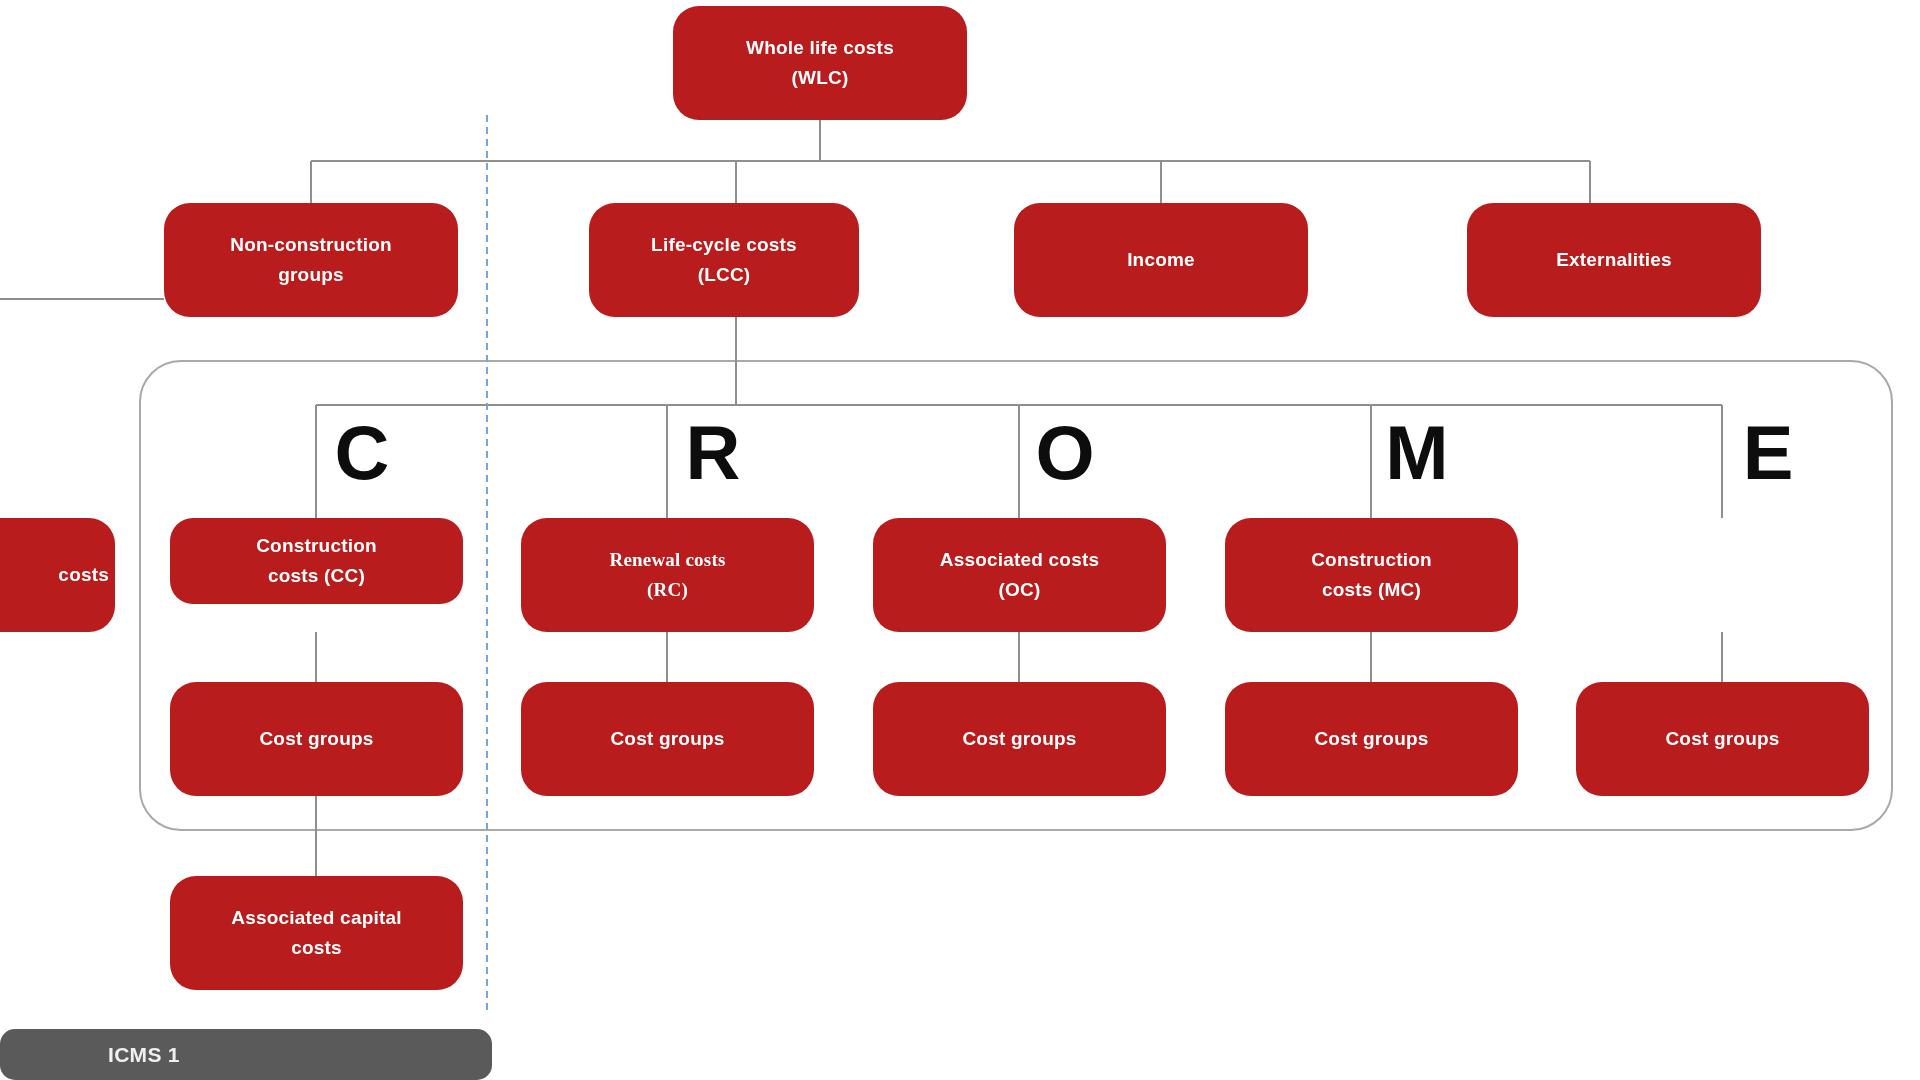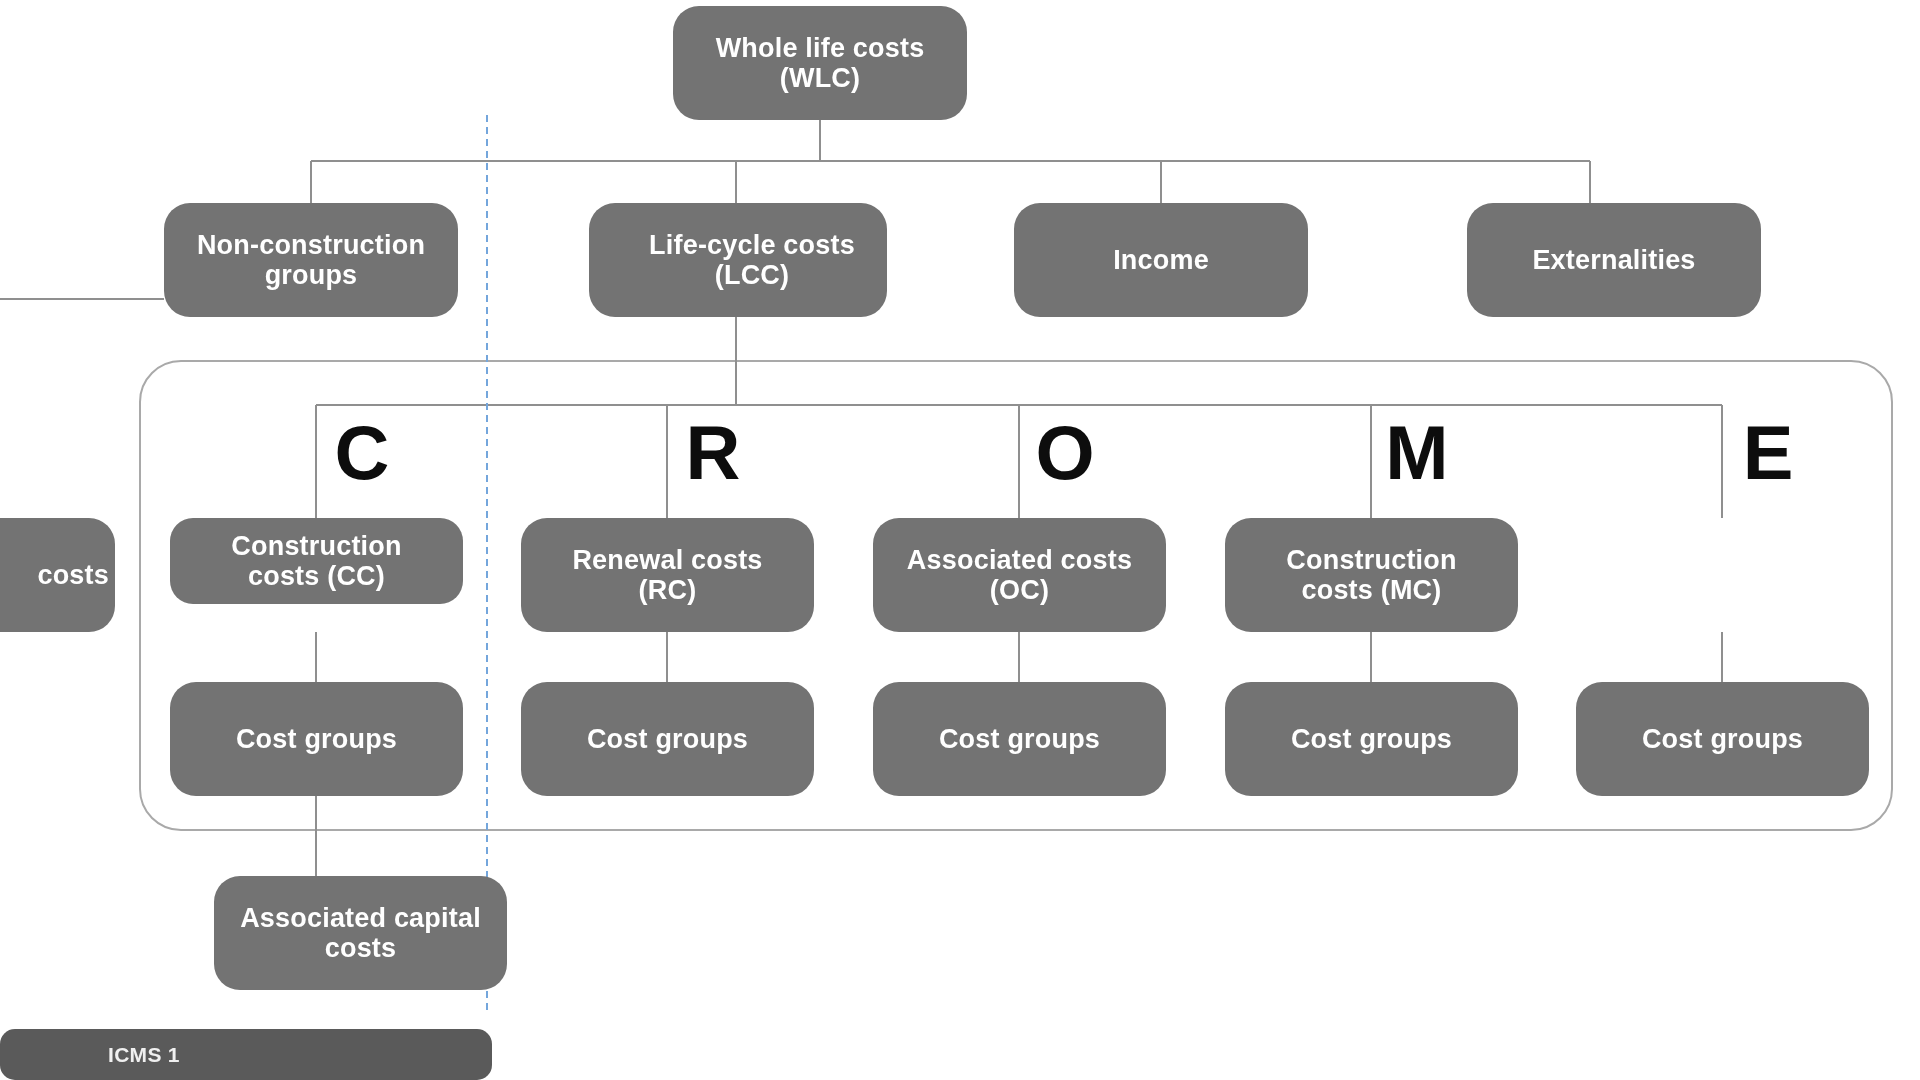--- a/index.html
+++ b/index.html
@@ -2,22 +2,22 @@
 <html><head>
 <meta charset="utf-8">
 <style>
   html,body{margin:0;padding:0;background:#ffffff;}
   #canvas{
     position:relative;width:1920px;height:1080px;overflow:hidden;
     background:#ffffff;font-family:"Liberation Sans",sans-serif;
   }
   .node{
     position:absolute;display:flex;align-items:center;justify-content:center;
-    background:#737373;color:#ffffff;border-radius:26px;
-    font-size:27px;font-weight:bold;line-height:30px;text-align:center;
+    background:#b91c1c;color:#ffffff;border-radius:26px;
+    font-size:19px;font-weight:bold;line-height:30px;text-align:center;
     white-space:pre-line;letter-spacing:.2px;
   }
   .node.cutoff{justify-content:flex-end;padding-right:6px;border-radius:26px;}
   .big-letter{
     position:absolute;transform:translateX(-50%);
     font-size:76px;font-weight:900;color:#0D0D0D;line-height:1;
     font-family:"Liberation Sans",sans-serif;
   }
   #group-outline{
     position:absolute;left:139px;top:360px;width:1750px;height:467px;
@@ -69,48 +69,48 @@
     <line x1="316" y1="796" x2="316" y2="876" stroke="#8F8F8F" stroke-width="2"></line>
 
     <line x1="487" y1="115" x2="487" y2="1010" stroke="#74A6DC" stroke-width="2" stroke-dasharray="7 5"></line>
   </svg>
 
   <div class="node" style="left:673px;top:6px;width:294px;height:114px;">Whole life costs
 (WLC)</div>
 
   <div class="node" style="left:164px;top:203px;width:294px;height:114px;">Non-construction
 groups</div>
-  <div class="node" style="left:589px;top:203px;width:270px;height:114px;padding-left:28px;">Life-cycle costs
+  <div class="node" style="left:589px;top:203px;width:270px;height:114px;">Life-cycle costs
 (LCC)</div>
   <div class="node" style="left:1014px;top:203px;width:294px;height:114px;text-align:right;">Income</div>
   <div class="node" style="left:1443px;top:203px;width:294px;height:114px;margin-left:24px;">Externalities</div>
 
   <div class="node cutoff" style="left:-185px;top:518px;width:294px;height:114px;">costs</div>
 
   <span class="big-letter" style="left:362px;top:415px;">C</span>
   <span class="big-letter" style="left:713px;top:415px;">R</span>
   <span class="big-letter" style="left:1065px;top:415px;">O</span>
   <span class="big-letter" style="left:1417px;top:415px;">M</span>
   <span class="big-letter" style="left:1768px;top:415px;">E</span>
 
   <div class="node" style="left:170px;top:518px;width:293px;height:86px;border-radius:23px;">Construction
 costs (CC)</div>
-  <div class="node" style="left:521px;top:518px;width:293px;height:114px;">Renewal costs
+  <div class="node" style="left:521px;top:518px;width:293px;height:114px;font-family:Liberation Serif, serif;">Renewal costs
 (RC)</div>
   <div class="node" style="left:873px;top:518px;width:293px;height:114px;">Associated costs
 (OC)</div>
   <div class="node" style="left:1225px;top:518px;width:293px;height:114px;">Construction
 costs (MC)</div>
 
   <div class="node" style="left:170px;top:682px;width:293px;height:114px;">Cost groups</div>
   <div class="node" style="left:521px;top:682px;width:293px;height:114px;">Cost groups</div>
   <div class="node" style="left:873px;top:682px;width:293px;height:114px;">Cost groups</div>
   <div class="node" style="left:1225px;top:682px;width:293px;height:114px;">Cost groups</div>
   <div class="node" style="left:1576px;top:682px;width:293px;height:114px;">Cost groups</div>
 
-  <div class="node" style="left:170px;top:876px;width:293px;height:114px;margin-left:44px;">Associated capital
+  <div class="node" style="left:170px;top:876px;width:293px;height:114px;">Associated capital
 costs</div>
 
   <div id="footer-bar">
     <span>ICMS 1</span>
   </div>
 
 </div>
 
 </body></html>

